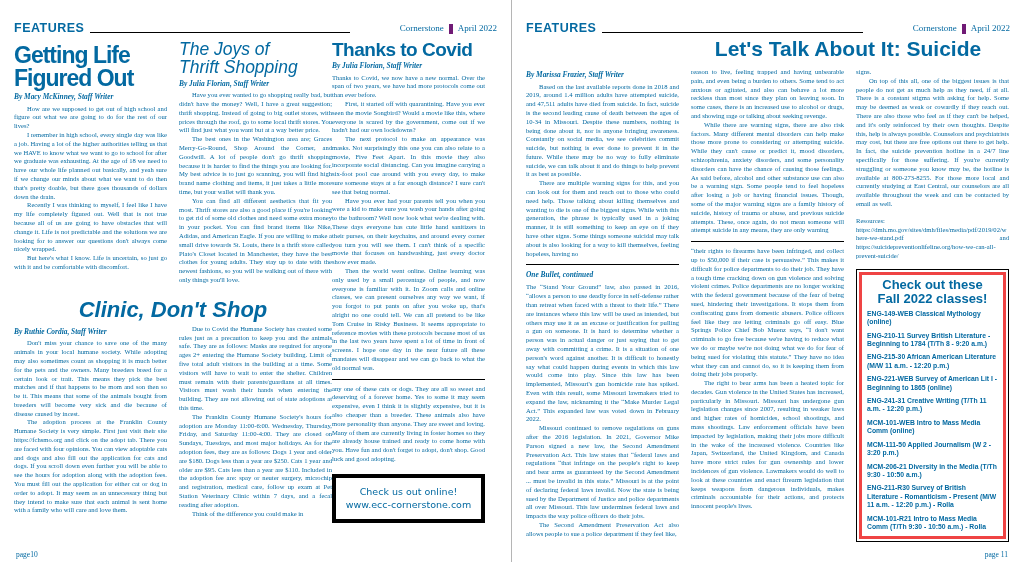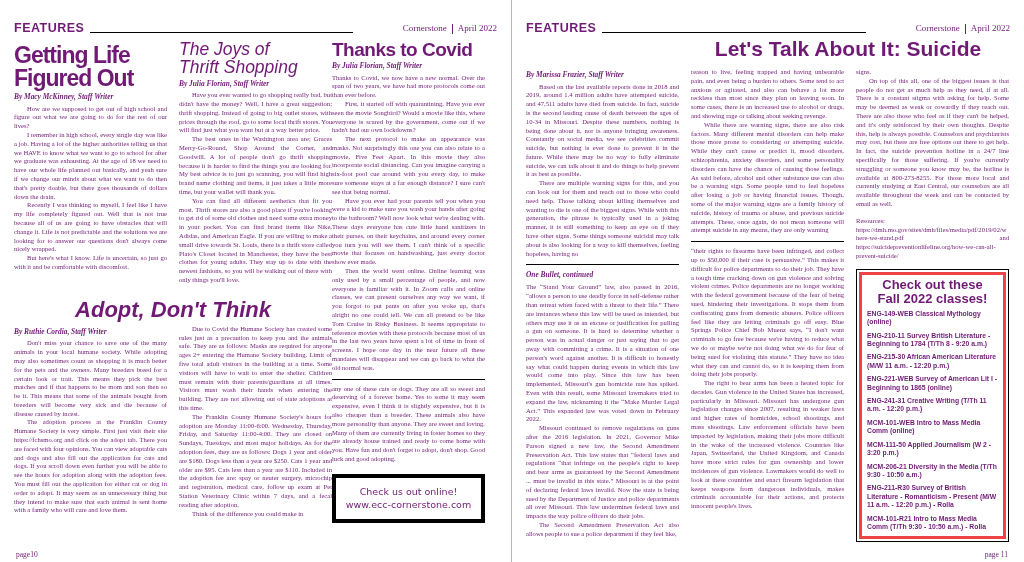--- a/index.html
+++ b/index.html
@@ -1,28 +1,28 @@
 <!DOCTYPE html>
 <html><head>
 <meta charset="utf-8">
 <style>
   html,body{margin:0;padding:0;background:#ffffff;}
   *{box-sizing:border-box;}
-  .spread{width:1024px;height:562px;display:flex;background:#fff;color:#701a75;
+  .spread{width:1024px;height:562px;display:flex;background:#fff;color:#0369a1;
     font-family:"Liberation Serif",serif;overflow:hidden;}
   .page{width:512px;height:562px;padding:12px 14px 14px;position:relative;overflow:hidden;}
   .page-left{border-right:1px solid #b5b5b5;}
 
   
   .page-header{display:flex;align-items:flex-end;height:22px;margin-bottom:4px;}
   .features{font-family:"Liberation Sans",sans-serif;font-weight:bold;font-size:12.5px;
     letter-spacing:.5px;line-height:1;}
   .header-rule{flex:1;border-bottom:1.5px solid #000;margin:0 6px 1px 6px;}
   .masthead{display:flex;align-items:stretch;font-size:9px;line-height:1.1;}
-  .masthead-name{padding-right:5px;border-right:1px solid #701a75;margin-left:44px;}
+  .masthead-name{padding-right:5px;border-right:4px solid #701a75;margin-left:44px;}
   .masthead-issue{padding-left:5px;}
 
   
   .byline{font-style:italic;font-weight:bold;font-size:7.4px;margin:3px 0 3px;line-height:1.15;}
   .copy p{margin:0;font-size:6.6px;line-height:8.8px;text-align:justify;
     text-indent:13px;overflow-wrap:anywhere;}
   .copy.flush-first p:first-child{text-indent:0;}
   .col-rule{border-top:1.6px solid #000;margin:6px 0 5px;}
 
   
@@ -101,21 +101,21 @@
             </h2>
             <p class="byline">By Julia Florian, Staff Writer</p>
             <div class="copy">
                 <p>Have you ever wanted to go shopping really bad, but didn't have the money?  Well, I have a great suggestion; thrift shopping.  Instead of going to big outlet stores, with prices through the roof, go to some local thrift stores.  You will find just what you want but at a way better price.</p>
                 <p>The best ones in the Washington area are; Graces Merry-Go-Round, Shop Around the Corner, and Goodwill.  A lot of people don't go thrift shopping because it is harder to find the things you are looking for.  My best advice is to just go scanning, you will find high brand name clothing and items, it just takes a little more time, but your wallet will thank you.</p>
                 <p>You can find all different aesthetics that fit you most.  Thrift stores are also a good place if you're looking to get rid of some old clothes and need some extra money in your pocket.  You can find brand items like Nike, Adidas, and American Eagle.  If you are willing to make a small drive towards St. Louis, there is a thrift store called Plato's Closet located in Manchester, they have the best clothes for young adults.  They stay up to date with the newest fashions, so you will be walking out of there with only things you'll love.</p>
               </div>
           </article>
         </div>
 
-        <h2 class="adopt-title">Adopt, Don't Think</h2>
+        <h2 class="adopt-title">Clinic, Don't Shop</h2>
         <div class="row-2col">
           <div class="colw">
             <p class="byline">By Ruthie Cordia, Staff Writer</p>
             <div class="copy">
                 <p>Don't miss your chance to save one of the many animals in your local humane society. While adopting may also sometimes count as shopping it is much better for the pets and the owners. Many breeders breed for a certain look or trait. This means they pick the best matches and if that happens to be mom and son then so be it. This means that some of the animals bought from breeders will become very sick and die because of disease caused by incest.</p>
                 <p>The adoption process at the Franklin County Humane Society is very simple. First just visit their site https://fchsmo.org and click on the adopt tab. There you are faced with four opinions. You can view adoptable cats and dogs and also fill out the application for cats and dogs. If you scroll down even further you will be able to see the hours for adoption along with the adoption fees. You must fill out the application for either cat or dog in order to adopt. It may seem as an unnecessary thing but they intend to make sure that each animal is sent home with a family who will care and love them.</p>
               </div>
           </div>
           <div class="colw">
             <div class="copy">

